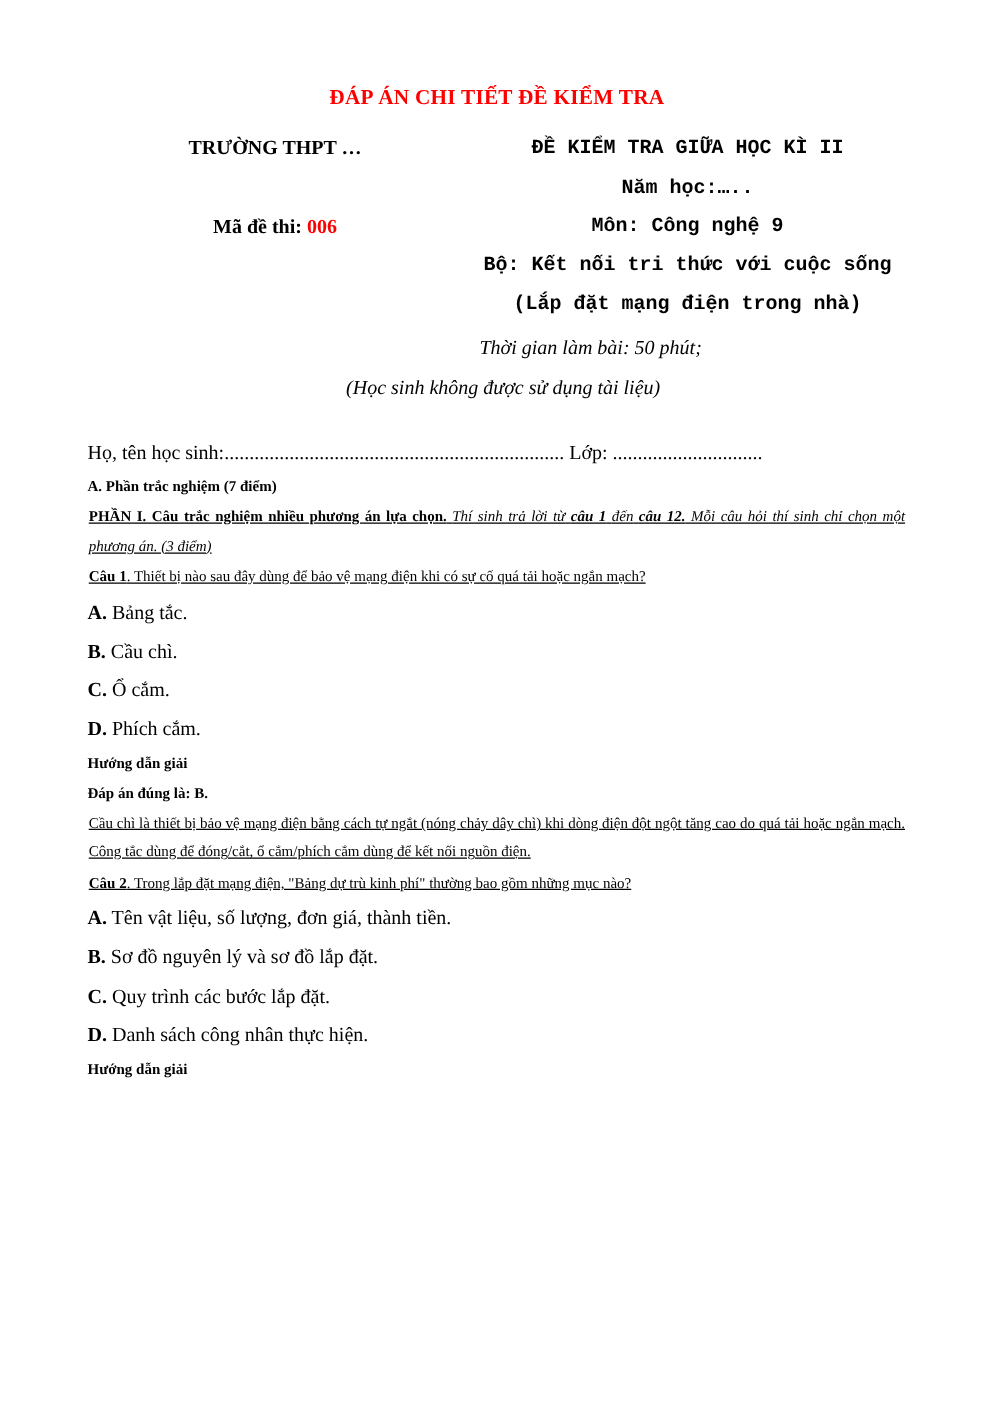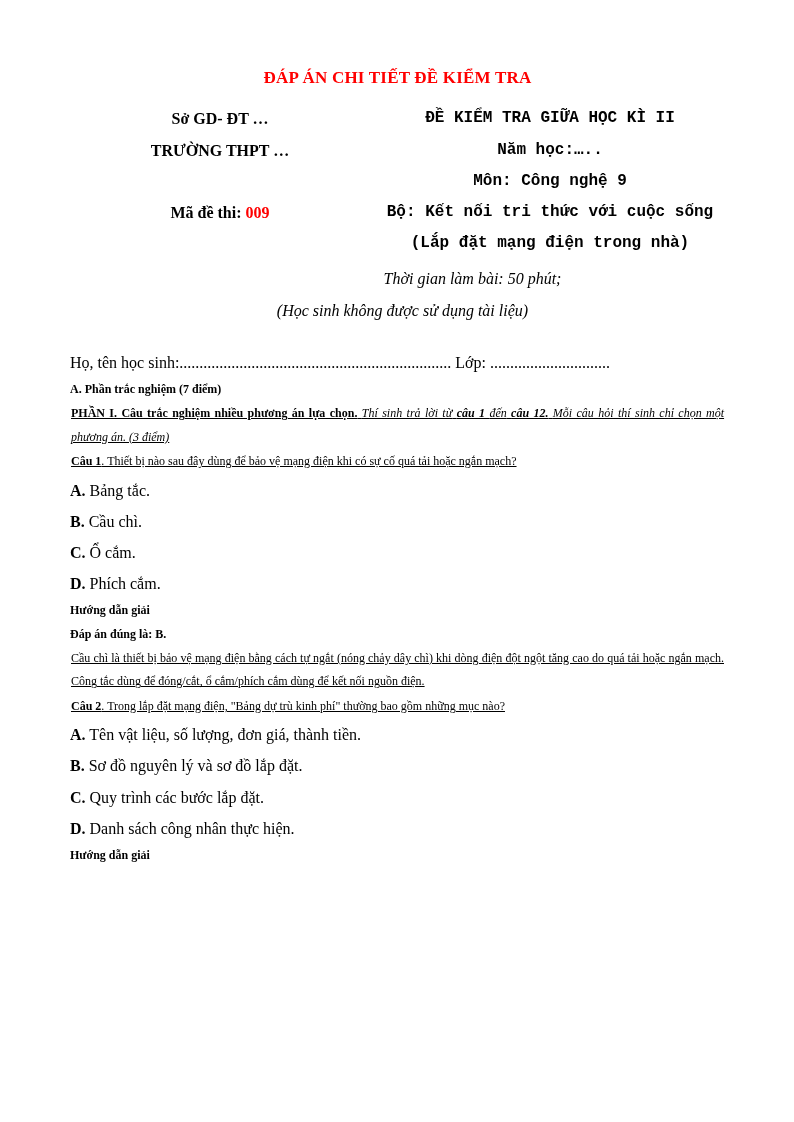--- a/index.html
+++ b/index.html
@@ -122,26 +122,25 @@
 <body>
 
 <div class="page">
   <div class="content">
 
     <div class="doc-title">ĐÁP ÁN CHI TIẾT ĐỀ KIỂM TRA</div>
 
     <div class="header-block">
 
       <div class="hdr-left">
-        <div>Sở GD- ĐT …</div>
         <div>TRƯỜNG THPT …</div>
         <div class="spacer-line">&nbsp;</div>
         <div>
           <span>Mã đề thi:</span>
-          <span class="code-red">009</span>
+          <span class="code-red">006</span>
         </div>
       </div>
 
       <div class="hdr-right">
         <div>ĐỀ KIỂM TRA GIỮA HỌC KÌ II</div>
         <div>Năm học:…..</div>
         <div>Môn: Công nghệ 9</div>
         <div>Bộ: Kết nối tri thức với cuộc sống</div>
         <div>(Lắp đặt mạng điện trong nhà)</div>
       </div>

